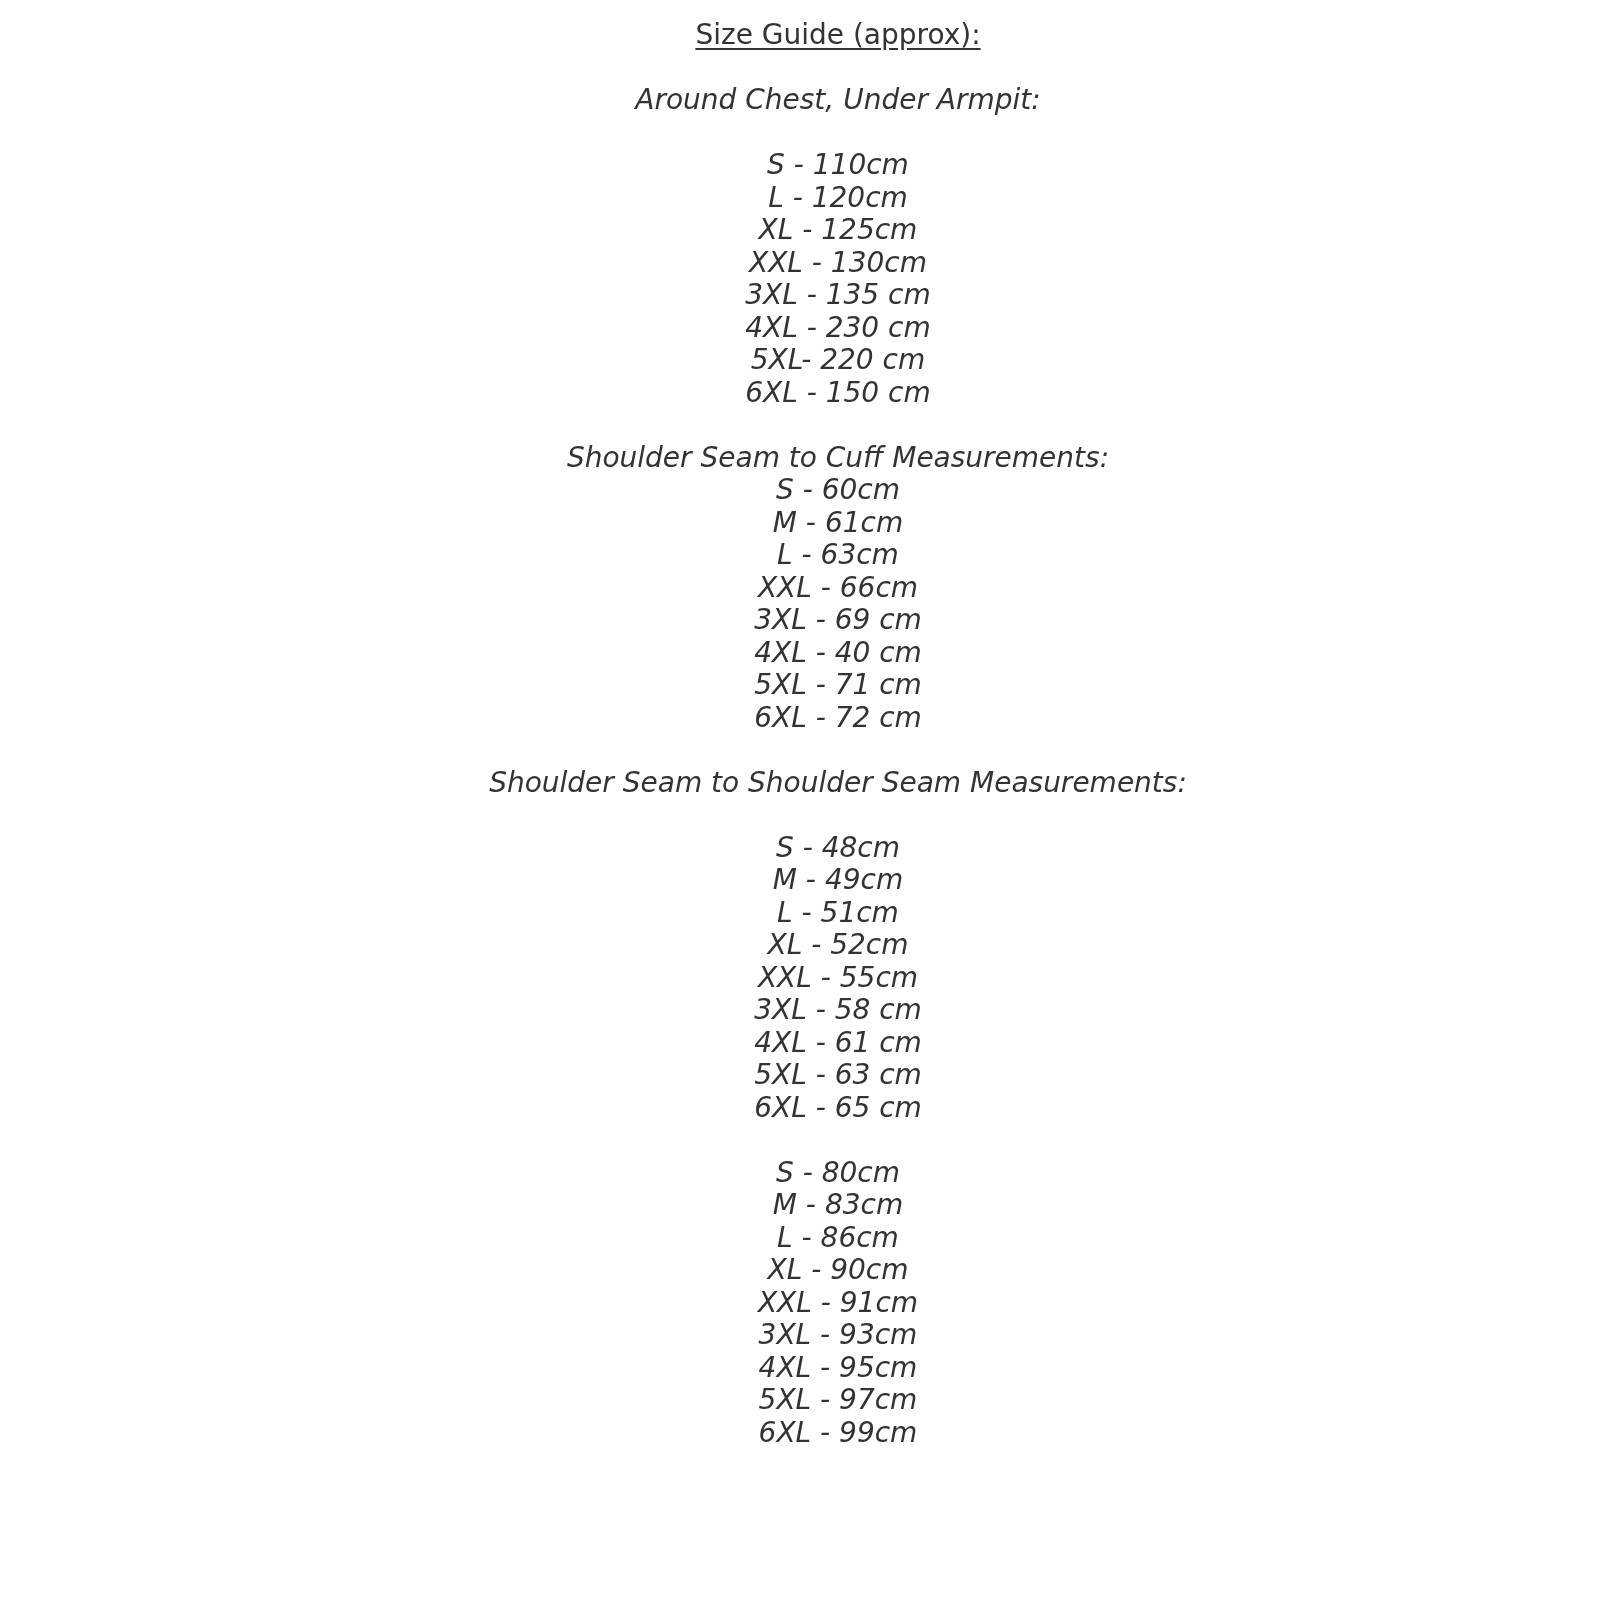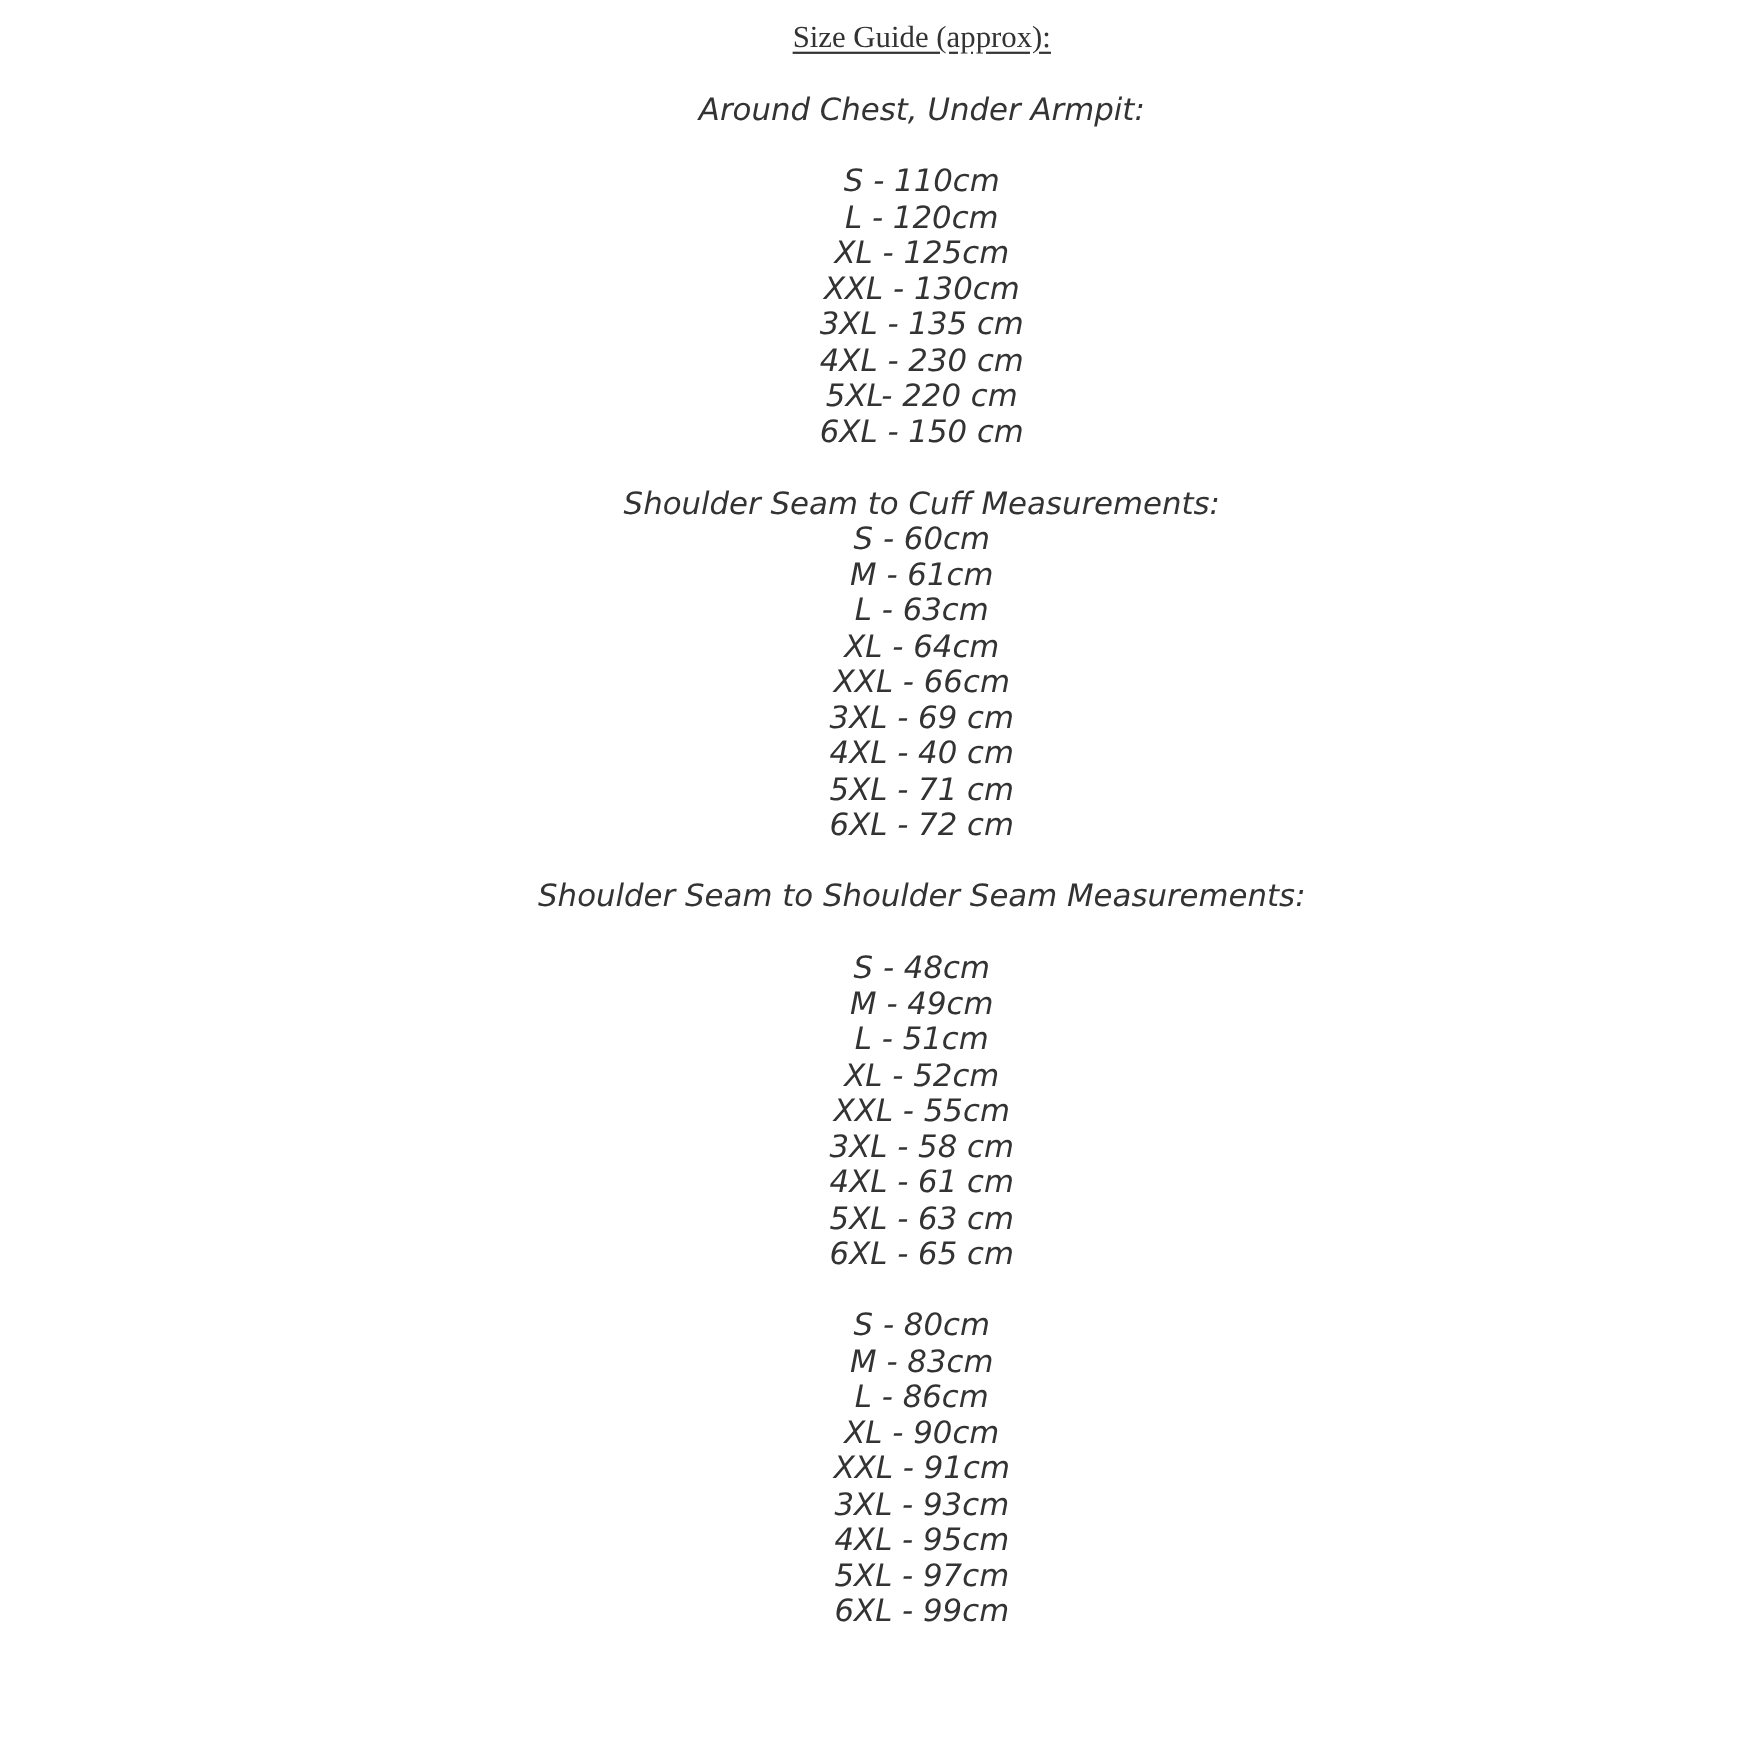--- a/index.html
+++ b/index.html
@@ -27,21 +27,20 @@
   .line {
     height: 32.5px;
     white-space: pre;
   }
   .blank {
     height: 32.5px;
   }
   .title {
     text-decoration: underline;
     text-underline-offset: 4px;
-    font-family: Liberation Serif, serif;
   }
   section { display: block; font-style: italic; }
 </style>
 </head>
 <body>
 
 <div class="doc">
 
   <div class="line title">Size Guide (approx):</div>
   <div class="blank"></div>
@@ -59,21 +58,20 @@
     <div class="line">6XL - 150 cm</div>
   </section>
 
   <div class="blank"></div>
 
   <section>
     <div class="line">Shoulder Seam to Cuff Measurements:</div>
     <div class="line">S - 60cm</div>
     <div class="line">M - 61cm</div>
     <div class="line">L - 63cm</div>
-    <div class="line">XL - 64cm</div>
     <div class="line">XXL - 66cm</div>
     <div class="line">3XL - 69 cm</div>
     <div class="line">4XL - 40 cm</div>
     <div class="line">5XL - 71 cm</div>
     <div class="line">6XL - 72 cm</div>
   </section>
 
   <div class="blank"></div>
 
   <section>

